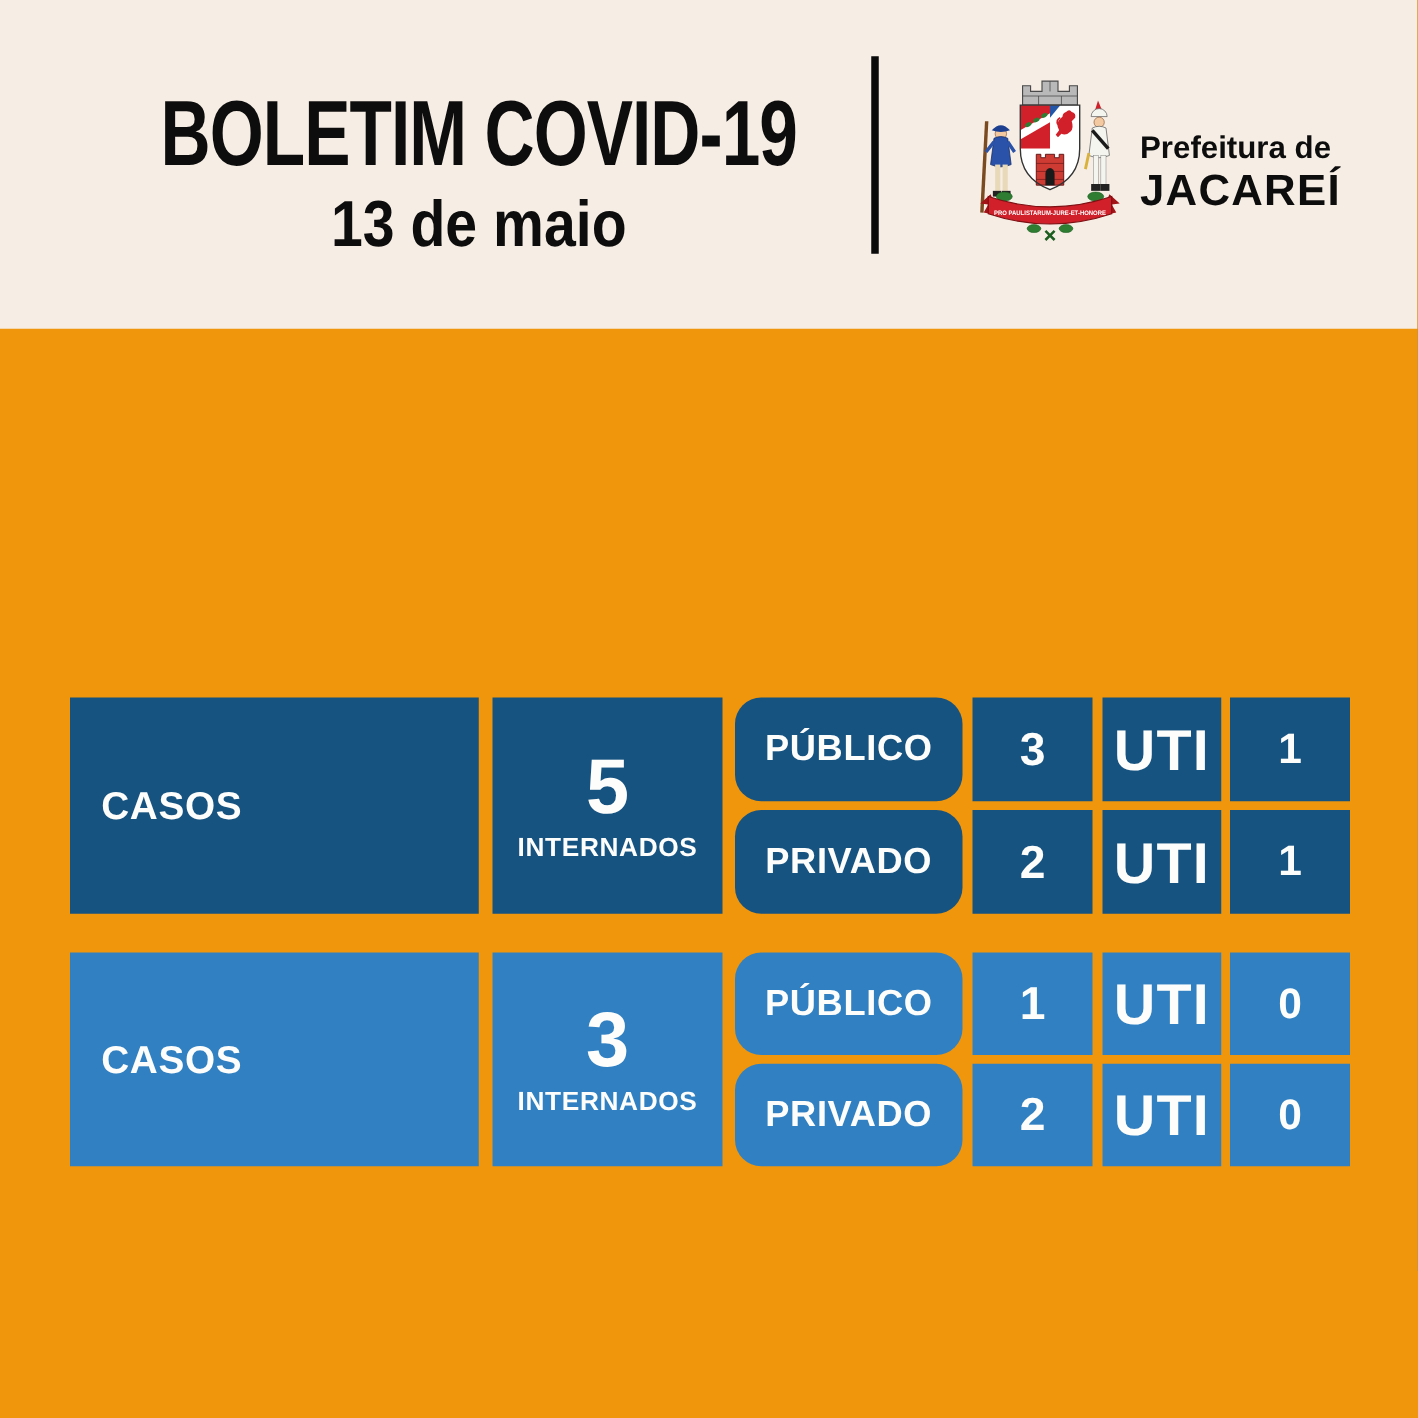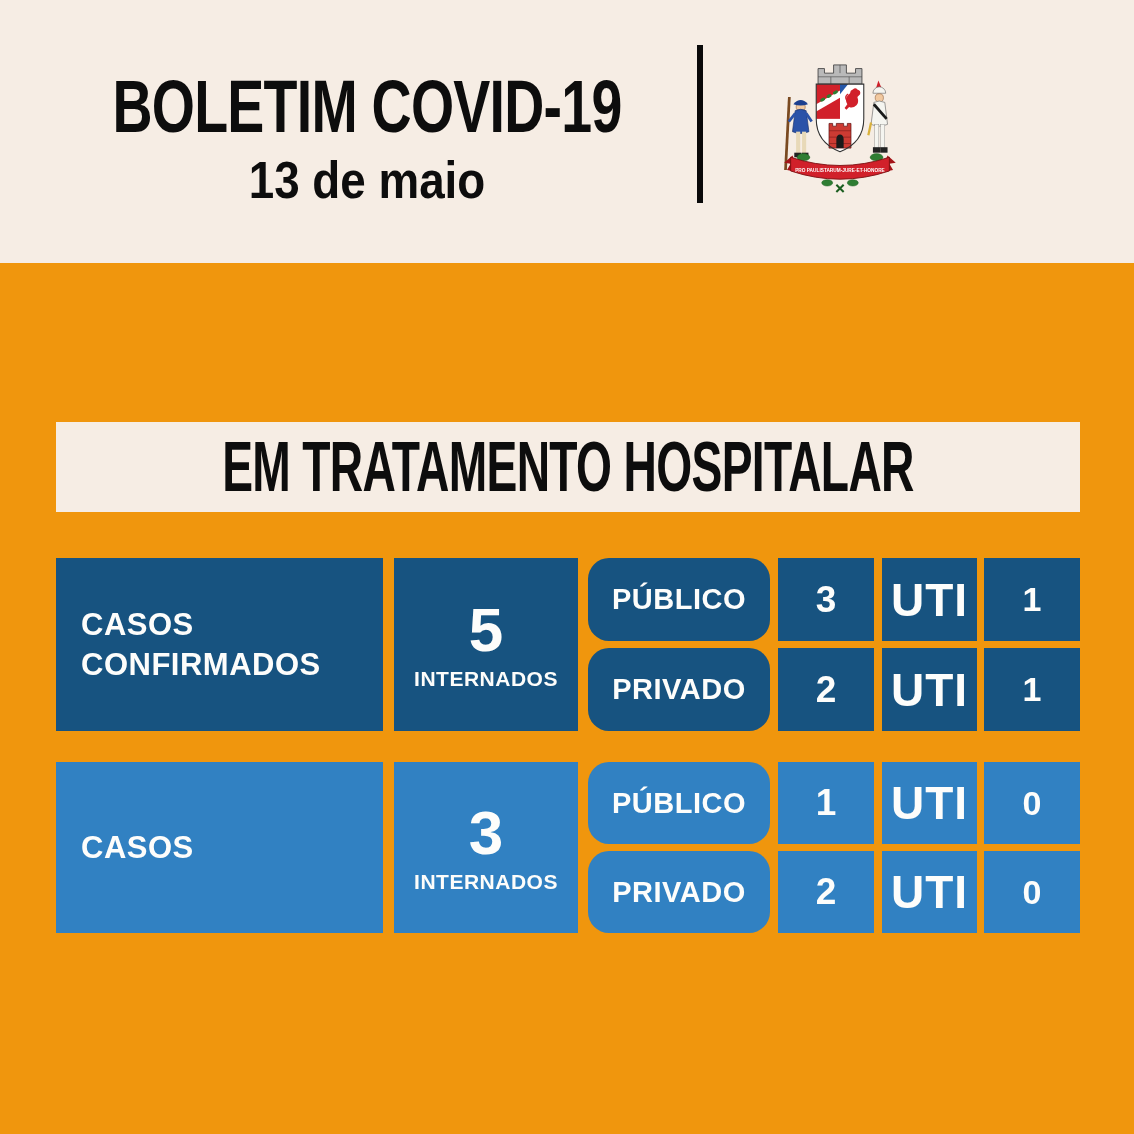--- a/index.html
+++ b/index.html
@@ -15,21 +15,21 @@
   .page{
     position:relative;width:1134px;height:1134px;margin:0 auto;
     background:var(--orange);overflow:hidden;
   }
   
   .header{
     position:absolute;left:0;top:0;width:1134px;height:263px;
     background:var(--cream);
   }
   .header-left{
-    position:absolute;left:0;top:0;width:690px;height:263px;
+    position:absolute;left:16px;top:0;width:690px;height:263px;
     display:flex;flex-direction:column;align-items:center;justify-content:flex-start;
     padding-top:70px;color:var(--ink);padding-left:44px;
   }
   .bulletin-title{
     width:690px;text-align:center;font-weight:bold;font-size:74px;line-height:1;
     transform:scaleX(0.75);transform-origin:50% 50%;letter-spacing:-1px;white-space:nowrap;
   }
   .bulletin-date{
     width:690px;text-align:center;font-weight:bold;font-size:52px;line-height:1;
     margin-top:10px;transform:scaleX(0.88);transform-origin:50% 50%;white-space:nowrap;
@@ -151,31 +151,31 @@
 
       <g>
         <path d="M18 110 l-9 8 7 1 -4 7 14 3 z" fill="#a31418"></path>
         <path d="M122 110 l9 8 -7 1 4 7 -14 3 z" fill="#a31418"></path>
         <path d="M16 112 q54 18 108 0 l0 15 q-54 18 -108 0 z" fill="#d1202a" stroke="#7c1013" stroke-width="1"></path>
         <text x="70" y="128" text-anchor="middle" font-size="5.6" font-weight="bold" fill="#ffffff" textLength="98" lengthAdjust="spacingAndGlyphs">PRO PAULISTARUM-JURE-ET-HONORE</text>
         <path d="M66 142 l8 8 M74 142 l-8 8" stroke="#1b5e20" stroke-width="2.2"></path>
       </g>
     </svg>
 
+    <div class="org">
+      <div class="org-line1">Prefeitura de</div>
+      <div class="org-line2">JACAREÍ</div>
+    </div>
   </header>
 
-  <div class="banner">
-    <span class="banner-text">EM TRATAMENTO HOSPITALAR</span>
-  </div>
 
   <section class="g0">
     <div class="card c1 big">
       <div class="glabel">
         <span>CASOS</span>
-        <span>CONFIRMADOS</span>
       </div>
     </div>
     <div class="card c2 big">
       <div class="int-num">5</div>
       <div class="int-lbl">INTERNADOS</div>
     </div>
     <div class="card c3 ra sector">PÚBLICO</div>
     <div class="card c4 ra count">3</div>
     <div class="card c5 ra uti">UTI</div>
     <div class="card c6 ra uticount">1</div>

